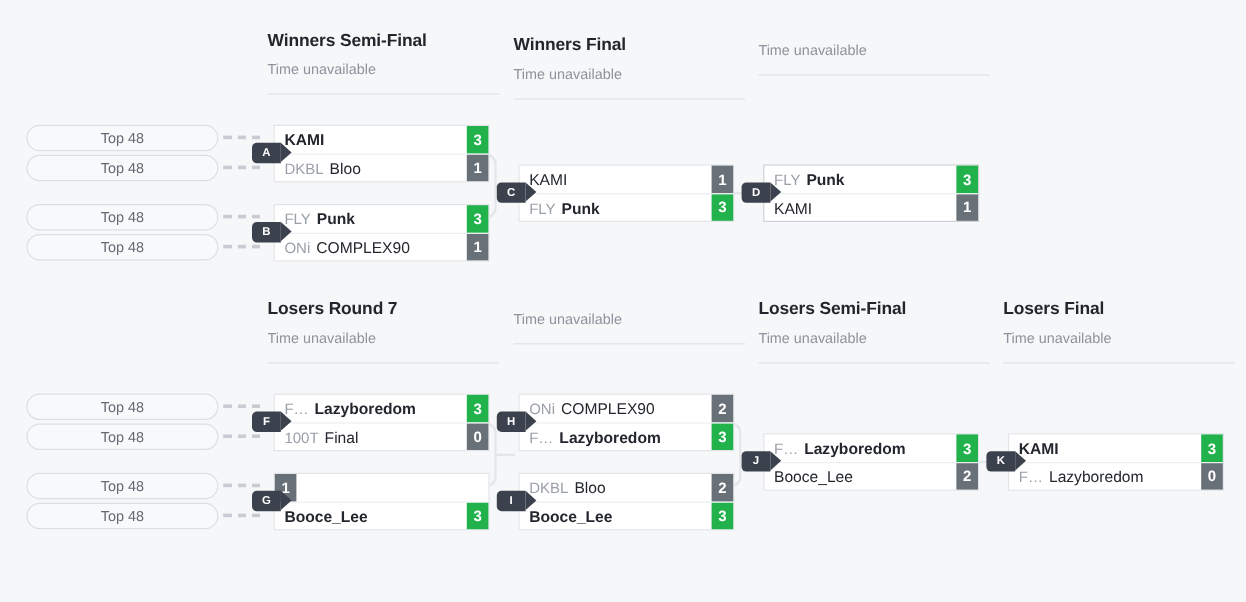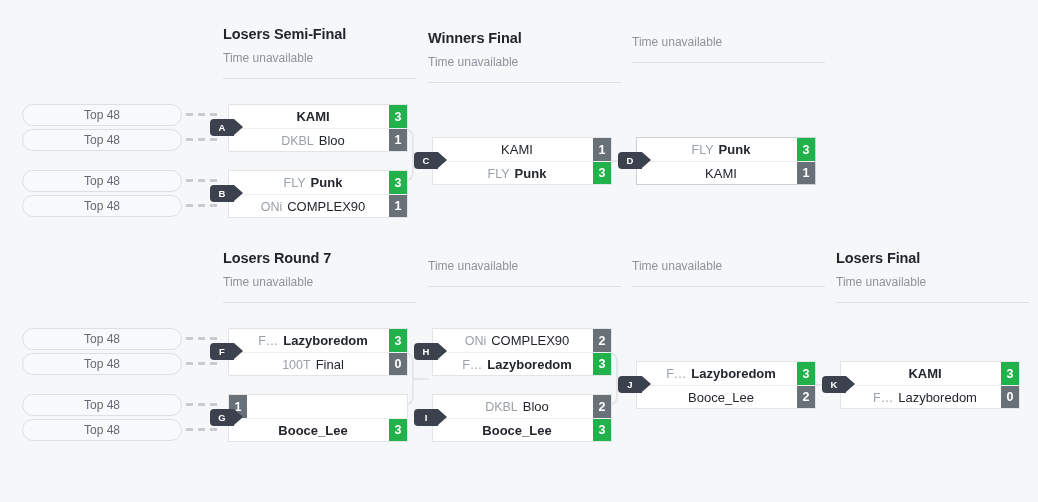--- a/index.html
+++ b/index.html
@@ -48,21 +48,21 @@
     box-sizing:border-box;
   }
   .match.strong{border-color:#cdd1d7;}
   .row{
     position:relative;height:23px;display:flex;align-items:center;
     box-sizing:border-box;
   }
   .row + .row{border-top:1px solid #eceef1;}
   .names{
     flex:1;display:flex;align-items:baseline;gap:5px;
-    padding-left:8px;overflow:hidden;white-space:nowrap;justify-content:center;
+    padding-left:8px;overflow:hidden;white-space:nowrap;
   }
   .tag{font-size:12.5px;color:#9aa0a8;font-weight:normal;flex:none;}
   .player{font-size:13px;color:#23272d;overflow:hidden;text-overflow:ellipsis;}
   .win .player{font-weight:bold;}
   .score{
     width:18px;height:100%;flex:none;
     display:flex;align-items:center;justify-content:center;
     font-size:12.5px;font-weight:bold;color:#ffffff;
   }
   .score.w{background:#22b24c;}
@@ -95,21 +95,21 @@
   .conn-flat{
     position:absolute;height:2px;background:#e4e6ea;
   }
 </style>
 </head>
 <body>
 
 <div class="bracket">
 
   <div class="round-head" style="left:223px;top:26px;">
-    <div class="round-title">Losers Semi-Final</div>
+    <div class="round-title">Winners Semi-Final</div>
     <div class="round-time">Time unavailable</div>
     <div class="round-rule"></div>
   </div>
   <div class="round-head" style="left:428px;top:30px;">
     <div class="round-title">Winners Final</div>
     <div class="round-time">Time unavailable</div>
     <div class="round-rule"></div>
   </div>
   <div class="round-head" style="left:632px;top:26px;">
     <div class="round-time">Time unavailable</div>
@@ -119,20 +119,21 @@
   <div class="round-head" style="left:223px;top:250px;">
     <div class="round-title">Losers Round 7</div>
     <div class="round-time">Time unavailable</div>
     <div class="round-rule"></div>
   </div>
   <div class="round-head" style="left:428px;top:250px;">
     <div class="round-time">Time unavailable</div>
     <div class="round-rule"></div>
   </div>
   <div class="round-head" style="left:632px;top:250px;">
+    <div class="round-title">Losers Semi-Final</div>
     <div class="round-time">Time unavailable</div>
     <div class="round-rule"></div>
   </div>
   <div class="round-head" style="left:836px;top:250px;">
     <div class="round-title">Losers Final</div>
     <div class="round-time">Time unavailable</div>
     <div class="round-rule"></div>
   </div>
 
   <div class="seed" style="left:22px;top:104px;">

